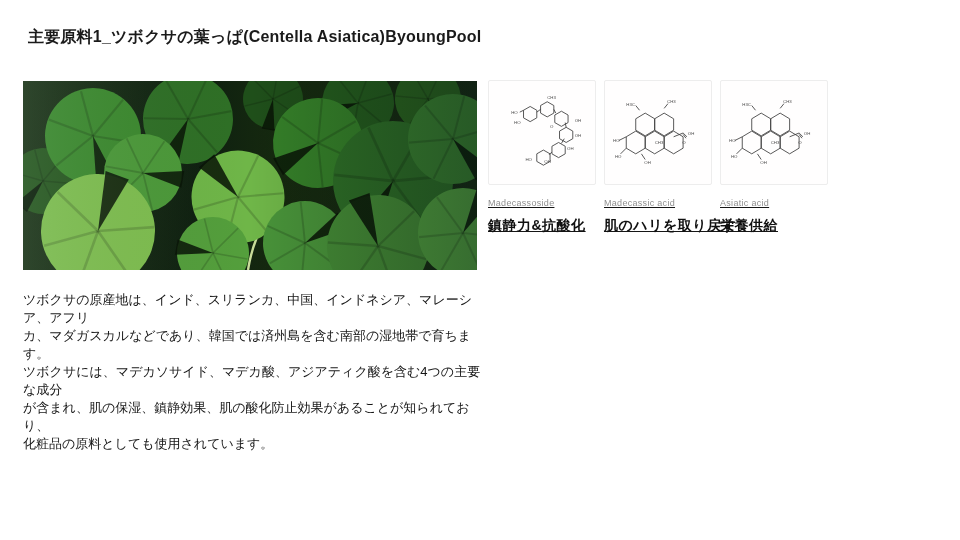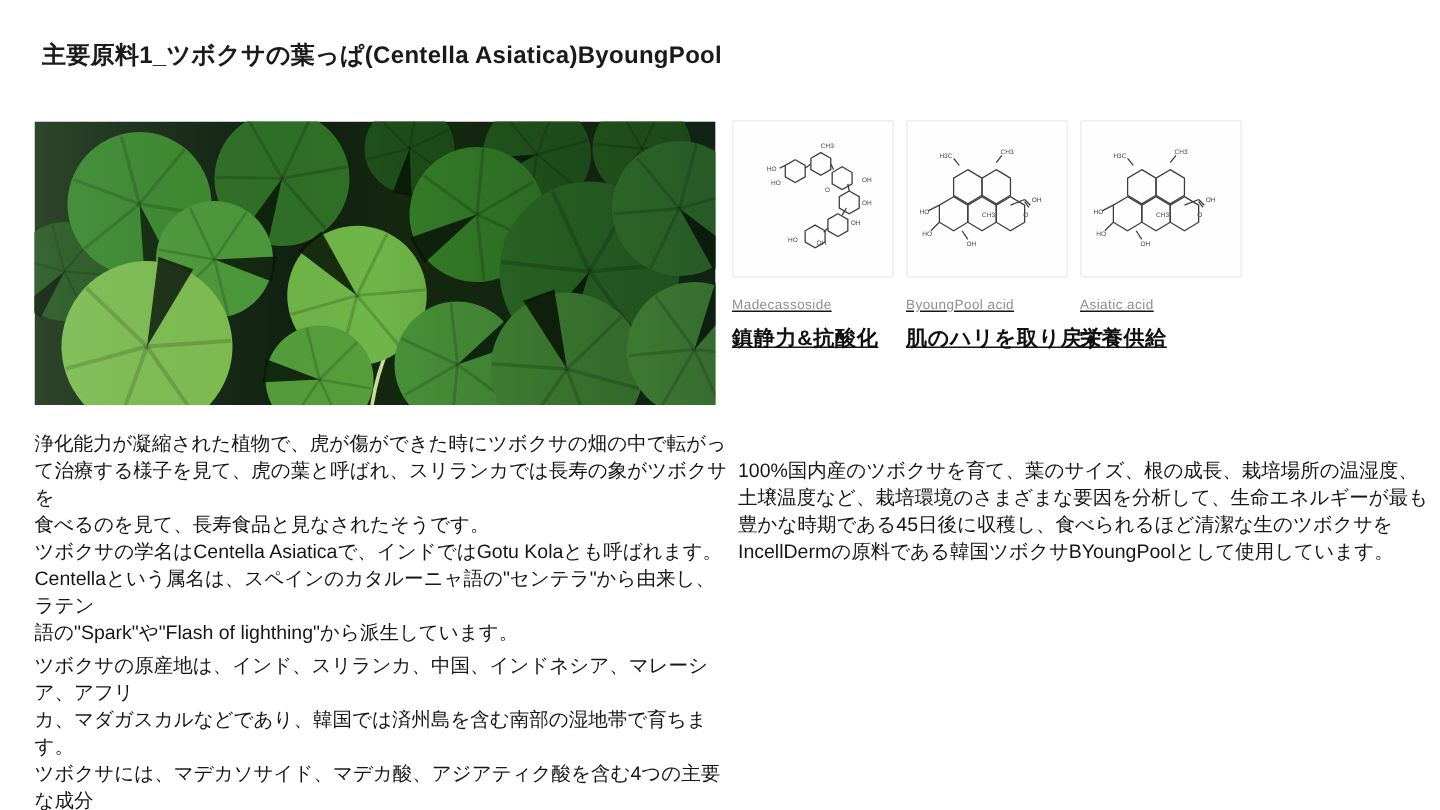--- a/index.html
+++ b/index.html
@@ -181,51 +181,41 @@
       <div class="card-name">Madecassoside</div>
       <div class="card-caption">鎮静力&amp;抗酸化</div>
     </div>
 
     <div class="card">
       <div class="card-box">
         <svg class="mol" viewBox="0 0 95 80" width="90" height="76">
           <use href="#molB"></use>
         </svg>
       </div>
-      <div class="card-name">ByoungPool acid</div>
+      <div class="card-name">Madecassic acid</div>
       <div class="card-caption">肌のハリを取り戻す</div>
     </div>
 
     <div class="card">
       <div class="card-box">
         <svg class="mol" viewBox="0 0 95 80" width="90" height="76">
           <use href="#molB"></use>
         </svg>
       </div>
       <div class="card-name">Asiatic acid</div>
       <div class="card-caption">栄養供給</div>
     </div>
 
 
   </div>
 
   <div class="text text-left">
-    <div class="para para1">浄化能力が凝縮された植物で、虎が傷ができた時にツボクサの畑の中で転がっ
-て治療する様子を見て、虎の葉と呼ばれ、スリランカでは長寿の象がツボクサを
-食べるのを見て、長寿食品と見なされたそうです。
-ツボクサの学名はCentella Asiaticaで、インドではGotu Kolaとも呼ばれます。
-Centellaという属名は、スペインのカタルーニャ語の"センテラ"から由来し、ラテン
-語の"Spark"や"Flash of lighthing"から派生しています。</div>
     <div class="para para2">ツボクサの原産地は、インド、スリランカ、中国、インドネシア、マレーシア、アフリ
 カ、マダガスカルなどであり、韓国では済州島を含む南部の湿地帯で育ちます。
 ツボクサには、マデカソサイド、マデカ酸、アジアティク酸を含む4つの主要な成分
 が含まれ、肌の保湿、鎮静効果、肌の酸化防止効果があることが知られており、
 化粧品の原料としても使用されています。</div>
   </div>
 
   <div class="text text-right">
-    <div class="para para2">100%国内産のツボクサを育て、葉のサイズ、根の成長、栽培場所の温湿度、
-土壌温度など、栽培環境のさまざまな要因を分析して、生命エネルギーが最も
-豊かな時期である45日後に収穫し、食べられるほど清潔な生のツボクサを
-IncellDermの原料である韓国ツボクサBYoungPoolとして使用しています。</div>
   </div>
 
 </div>
 
 </body></html>

